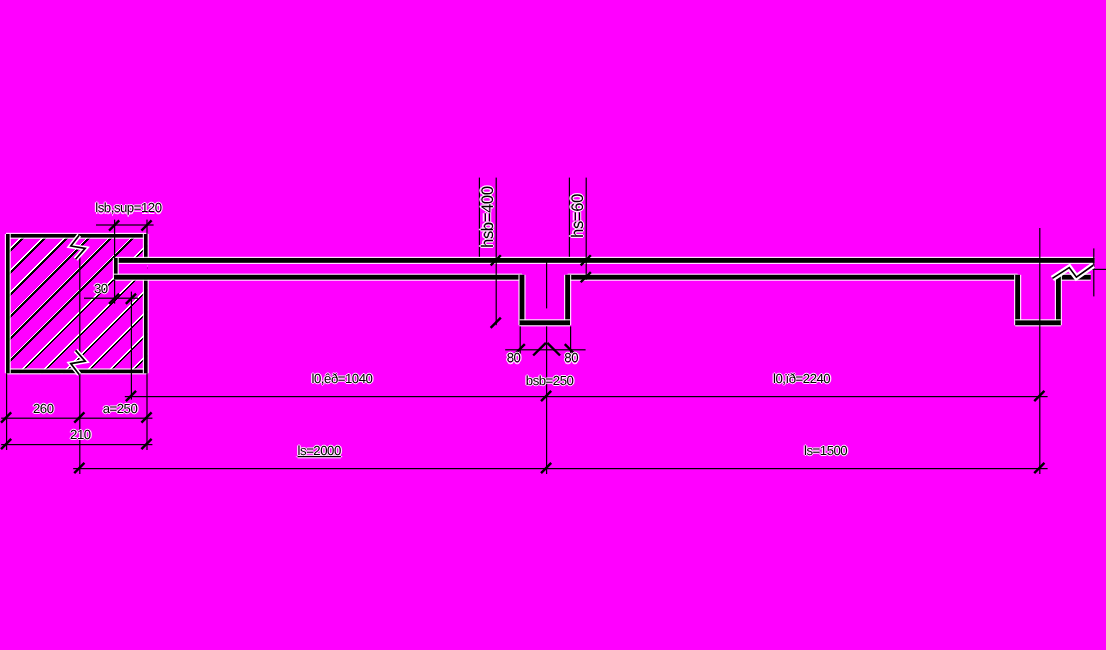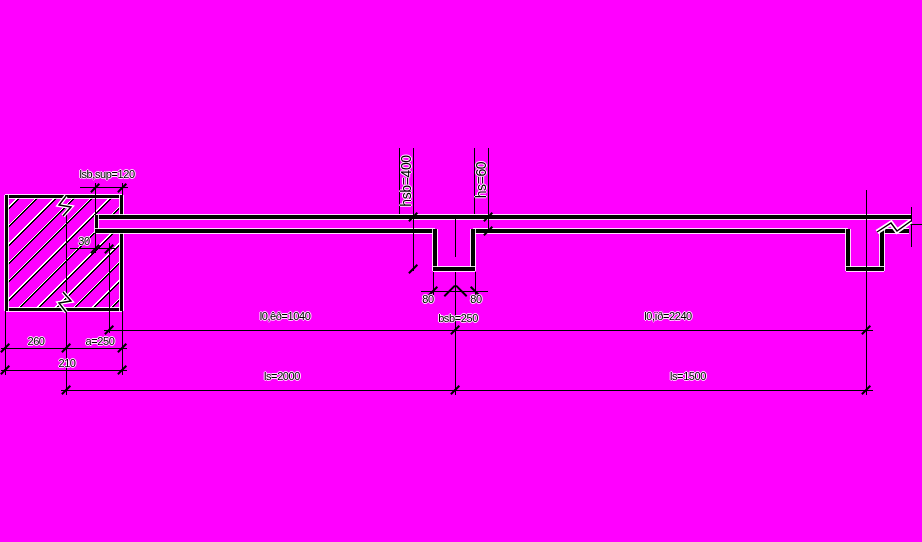--- a/index.html
+++ b/index.html
@@ -113,21 +113,21 @@
   <div class="lblr" style="left:406px;top:181px;">hsb=400</div>
   <div class="lblr" style="left:481px;top:180px;">hs=60</div>
   <div class="lbl" style="left:428px;top:292px;">80</div>
   <div class="lbl" style="left:476px;top:292px;">80</div>
   <div class="lbl" style="left:458px;top:311px;">bsb=250</div>
   <div class="lbl" style="left:285px;top:309px;">l0,êð=1040</div>
   <div class="lbl" style="left:668px;top:309px;">l0,ïð=2240</div>
   <div class="lbl" style="left:36px;top:334px;">260</div>
   <div class="lbl" style="left:100px;top:334px;">a=250</div>
   <div class="lbl" style="left:67px;top:356px;">210</div>
-  <div class="lbl" style="left:282px;top:369px;">ls=2000</div>
+  <div class="lbl" style="left:266px;top:369px;text-decoration:underline;">ls=2000</div>
   <div class="lbl" style="left:688px;top:369px;">ls=1500</div>
 
   <svg class="overlay" width="922" height="542" viewBox="0 0 922 542">
     <g>
       <polyline points="66,196 59,205 71,207 63,216" fill="none" stroke="#ffffff" stroke-width="4"></polyline>
       <polyline points="66,196 59,205 71,207 63,216" fill="none" stroke="#000000" stroke-width="1.4"></polyline>
     </g>
     <g>
       <polyline points="63,292 71,301 59,303 66,312" fill="none" stroke="#ffffff" stroke-width="4"></polyline>
       <polyline points="63,292 71,301 59,303 66,312" fill="none" stroke="#000000" stroke-width="1.4"></polyline>

